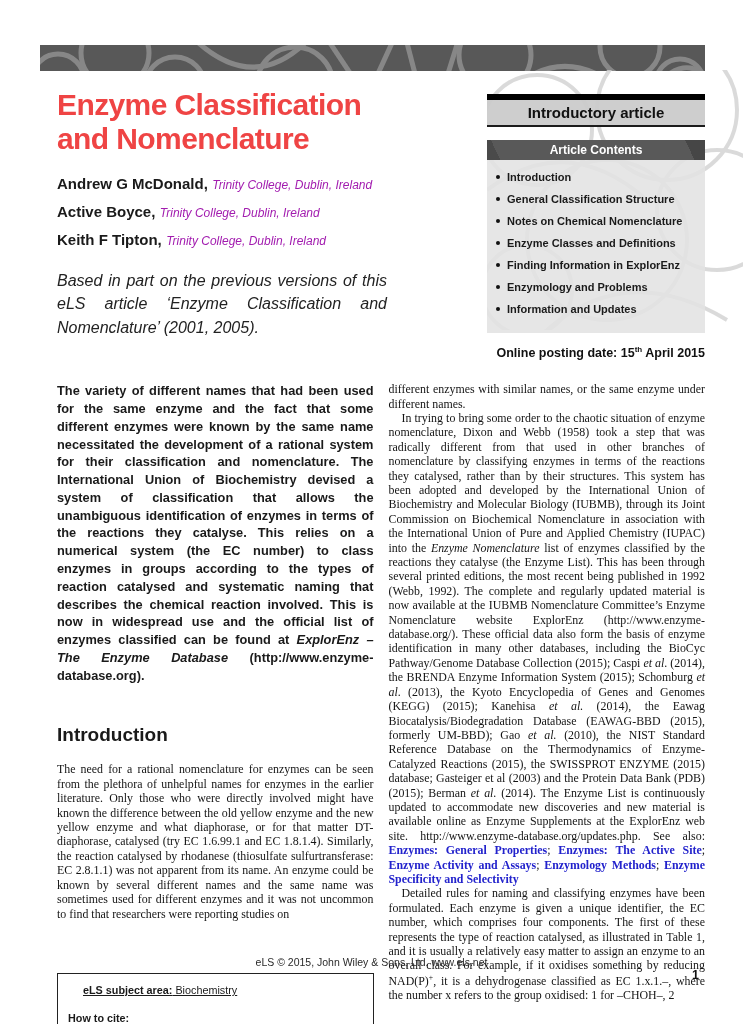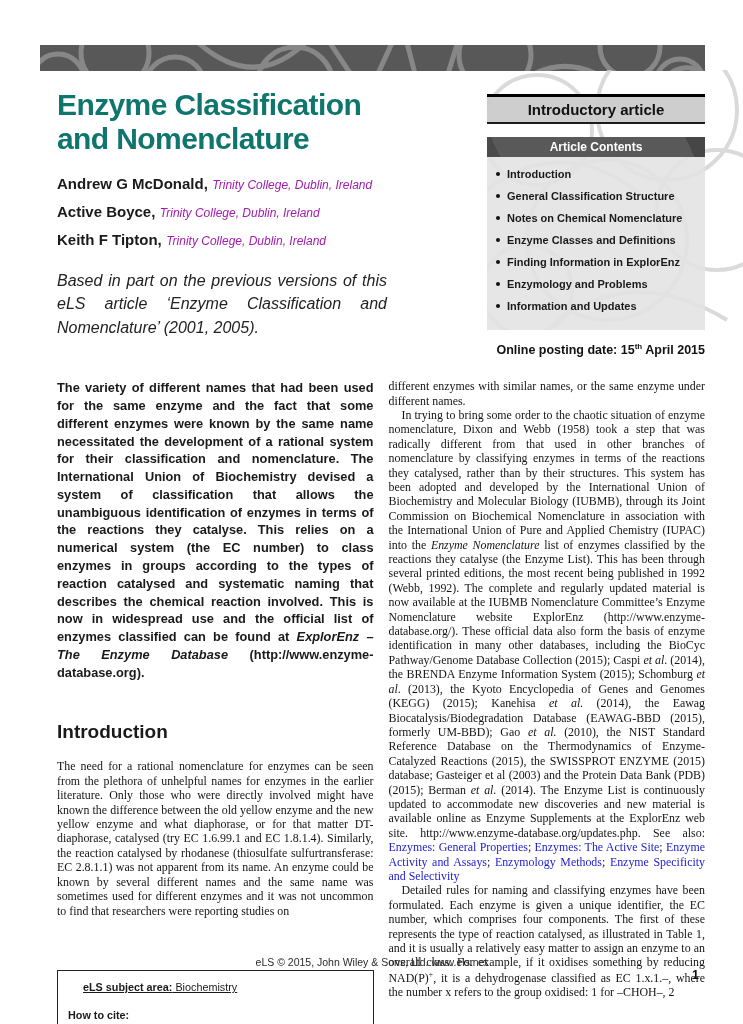--- a/index.html
+++ b/index.html
@@ -8,32 +8,32 @@
   .page{position:absolute;inset:0;padding:0 38px 0 40px;box-sizing:border-box;}
 
   
   .banner{margin-top:45px;height:26px;background:#585858;position:relative;overflow:hidden;}
   .banner svg{position:absolute;top:-20px;left:0;}
 
   
   .header-row{display:flex;margin-top:17px;}
   .header-left{width:430px;padding-left:17px;box-sizing:border-box;}
   .article-title{font-size:30px;font-weight:bold;line-height:1.12;letter-spacing:-0.6px;
-                 margin:0 0 20px 0;color:#0f766e;width:360px;}
+                 margin:0 0 20px 0;color:#ef4444;width:360px;}
   .author-line{margin:0 0 10px 0;}
   .author-name{font-weight:bold;font-size:15px;color:#1a1a1a;}
   .author-affil{font-style:italic;font-size:12px;color:#a21caf;}
   .based-note{font-style:italic;font-size:16px;line-height:1.45;color:#222;
               margin:20px 0 0 0;width:330px;text-align:justify;}
 
   
   .header-right{width:218px;margin-left:auto;position:relative;}
   .watermark{position:absolute;top:-18px;right:-38px;z-index:0;pointer-events:none;}
   .intro-band{position:relative;z-index:1;background:rgba(202,202,202,0.93);
-              border-top:3px solid #000000;border-bottom:2px solid #1c1c1c;
+              border-top:6px solid #000000;border-bottom:2px solid #1c1c1c;
               text-align:center;font-weight:bold;font-size:15px;padding:4px 0;margin-top:6px;color:#111;}
   .contents-bar{position:relative;z-index:1;margin-top:13px;color:#fff;text-align:center;
               font-weight:bold;font-size:12px;padding:3px 0;
               background-color:#595959;
               background-image:linear-gradient(245deg,#464646 0 18px,rgba(0,0,0,0) 18px),
                                linear-gradient(65deg,#4a4a4a 0 12px,rgba(0,0,0,0) 12px);}
   .contents-list{position:relative;z-index:1;background:rgba(227,227,227,0.88);
               margin:0;padding:11px 6px 8px 20px;list-style:none;}
   .contents-list li{font-weight:bold;font-size:11px;color:#1a1a1a;margin:0 0 10px 0;position:relative;}
   .contents-list li::before{content:"";position:absolute;left:-11px;top:4px;width:4px;height:4px;
@@ -47,21 +47,21 @@
   .col{flex:1;min-width:0;}
   .abstract{font-weight:bold;font-size:12.8px;line-height:1.39;text-align:justify;
             margin:0;color:#1a1a1a;}
   .intro-heading{font-size:19px;font-weight:bold;color:#1a1a1a;margin:40px 0 16px 0;}
   .serif{font-family:"Liberation Serif",serif;font-size:11.9px;line-height:1.21;
          text-align:justify;margin:0;color:#141414;}
   .indent{text-indent:13px;}
 
   .rt-i{font-style:italic;}
   .rt-b{font-weight:normal;}
-  .rt-link{font-weight:normal;color:#2222cc;cursor:pointer;}
+  .rt-link{font-weight:bold;color:#2222cc;cursor:pointer;}
   .rt-sup{vertical-align:super;font-size:0.65em;}
 
   
   .citation-box{border:1px solid #222;margin-top:52px;padding:8px 10px;
                 font-size:10.8px;line-height:1.5;color:#1a1a1a;}
   .cit-subject{margin:0 0 12px 15px;text-decoration:underline;}
   .cit-label{font-weight:bold;}
   .cit-line{margin:0;}
 
   

